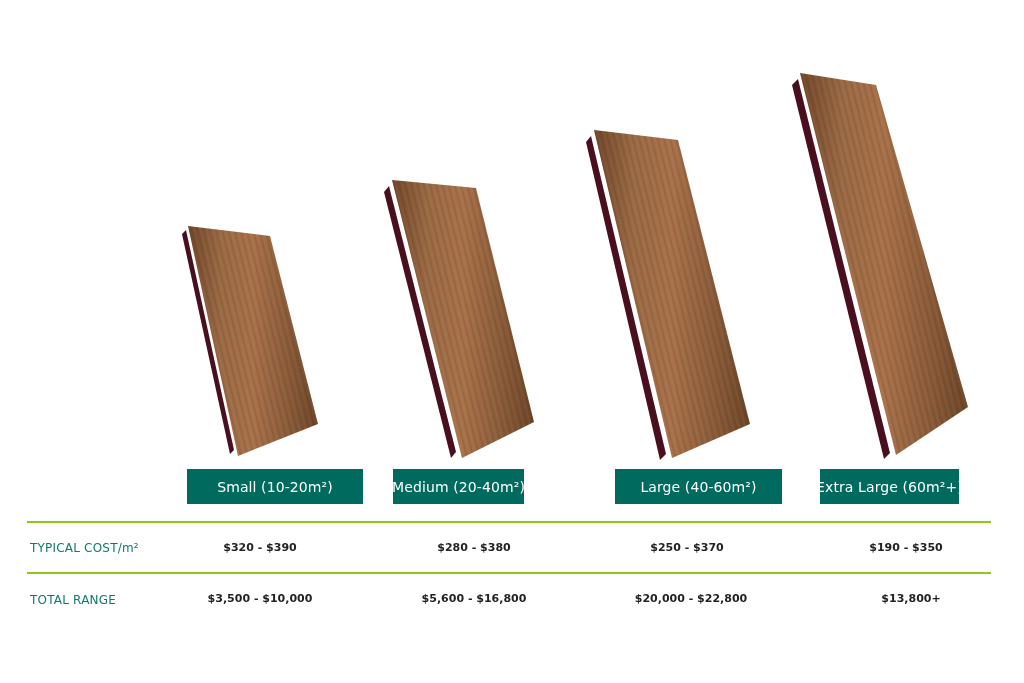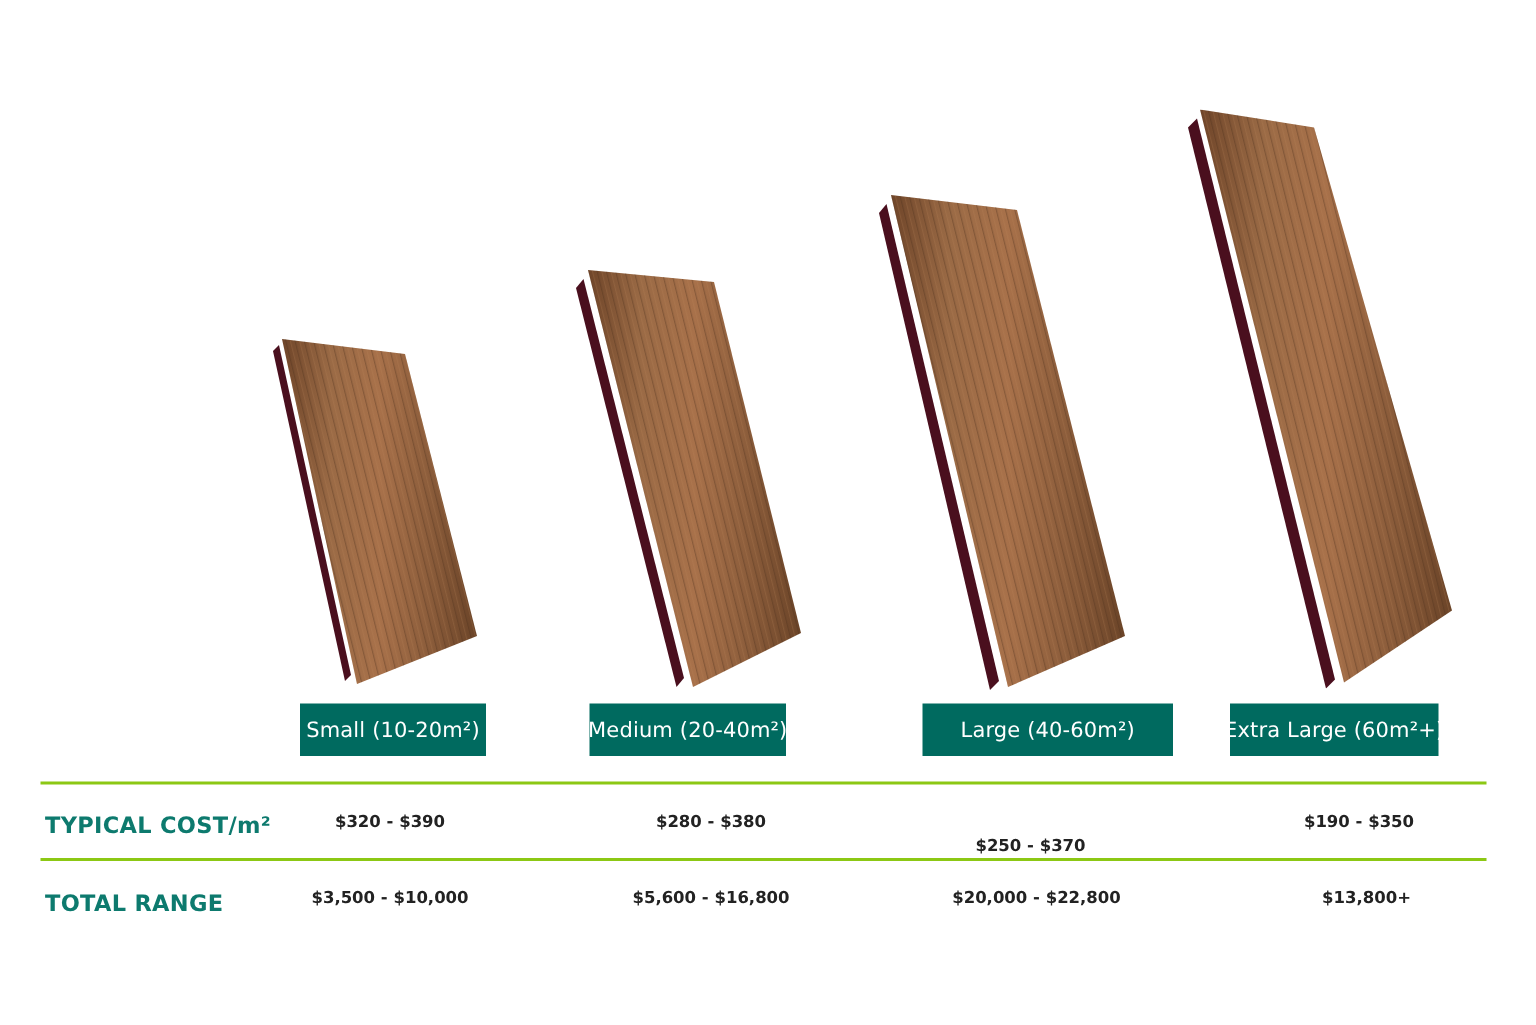--- a/index.html
+++ b/index.html
@@ -10,21 +10,21 @@
     position: absolute; top: 469px; height: 35px;
     background: #006a5f; color: #ffffff;
     font-size: 14px; font-weight: 500;
     display: flex; align-items: center; justify-content: center;
     letter-spacing: 0.1px;
     box-sizing: border-box; white-space: nowrap;
   }
   .rule { position: absolute; left: 27px; width: 964px; height: 2px; background: #8cc814; }
   .row-label {
     position: absolute; left: 30px; color: #0d7a6e;
-    font-size: 15px; font-weight: 700; letter-spacing: 0.2px; white-space: nowrap;
+    font-size: 12px; font-weight: 400; letter-spacing: 0.2px; white-space: nowrap;
   }
   .cell {
     position: absolute; color: #222222; font-weight: bold; font-size: 11px;
     transform: translateX(-50%); white-space: nowrap;
   }
 </style>
 </head>
 <body>
 
 <svg width="0" height="0" style="position:absolute">
@@ -69,31 +69,31 @@
 </div>
 
 <div class="board" style="left:792px; top:73px;">
   <svg width="180" height="386" viewBox="0 0 180 386">
     <polygon points="0,12 6,6 98,380 92,386" fill="#4a0f1e"></polygon>
     <polygon points="8,0 84,12 176,334 104,382" fill="url(#woodGrad)"></polygon>
     <polygon points="8,0 84,12 176,334 104,382" fill="url(#grain)"></polygon>
   </svg>
 </div>
 
-<div class="size-tag" style="left:200px; width:124px;">Small (10-20m²)</div>
+<div class="size-tag" style="left:187px; width:176px;">Small (10-20m²)</div>
 <div class="size-tag" style="left:393px; width:131px;">Medium (20-40m²)</div>
 <div class="size-tag" style="left:615px; width:167px;">Large (40-60m²)</div>
 <div class="size-tag" style="left:820px; width:139px;">Extra Large (60m²+)</div>
 
 <div class="rule" style="top:521px;"></div>
 <div class="rule" style="top:572px;"></div>
 
 <div class="row-label" style="top:541px;">TYPICAL COST/m²</div>
 <div class="cell" style="left:260px; top:541px;">$320 - $390</div>
 <div class="cell" style="left:474px; top:541px;text-align:right;">$280 - $380</div>
-<div class="cell" style="left:687px; top:541px;margin-top:16px;">$250 - $370</div>
+<div class="cell" style="left:687px; top:541px;">$250 - $370</div>
 <div class="cell" style="left:906px; top:541px;">$190 - $350</div>
 
 <div class="row-label" style="top:593px;">TOTAL RANGE</div>
 <div class="cell" style="left:260px; top:592px;">$3,500 - $10,000</div>
 <div class="cell" style="left:474px; top:592px;">$5,600 - $16,800</div>
 <div class="cell" style="left:691px; top:592px;">$20,000 - $22,800</div>
 <div class="cell" style="left:911px; top:592px;">$13,800+</div>
 
 </body></html>

